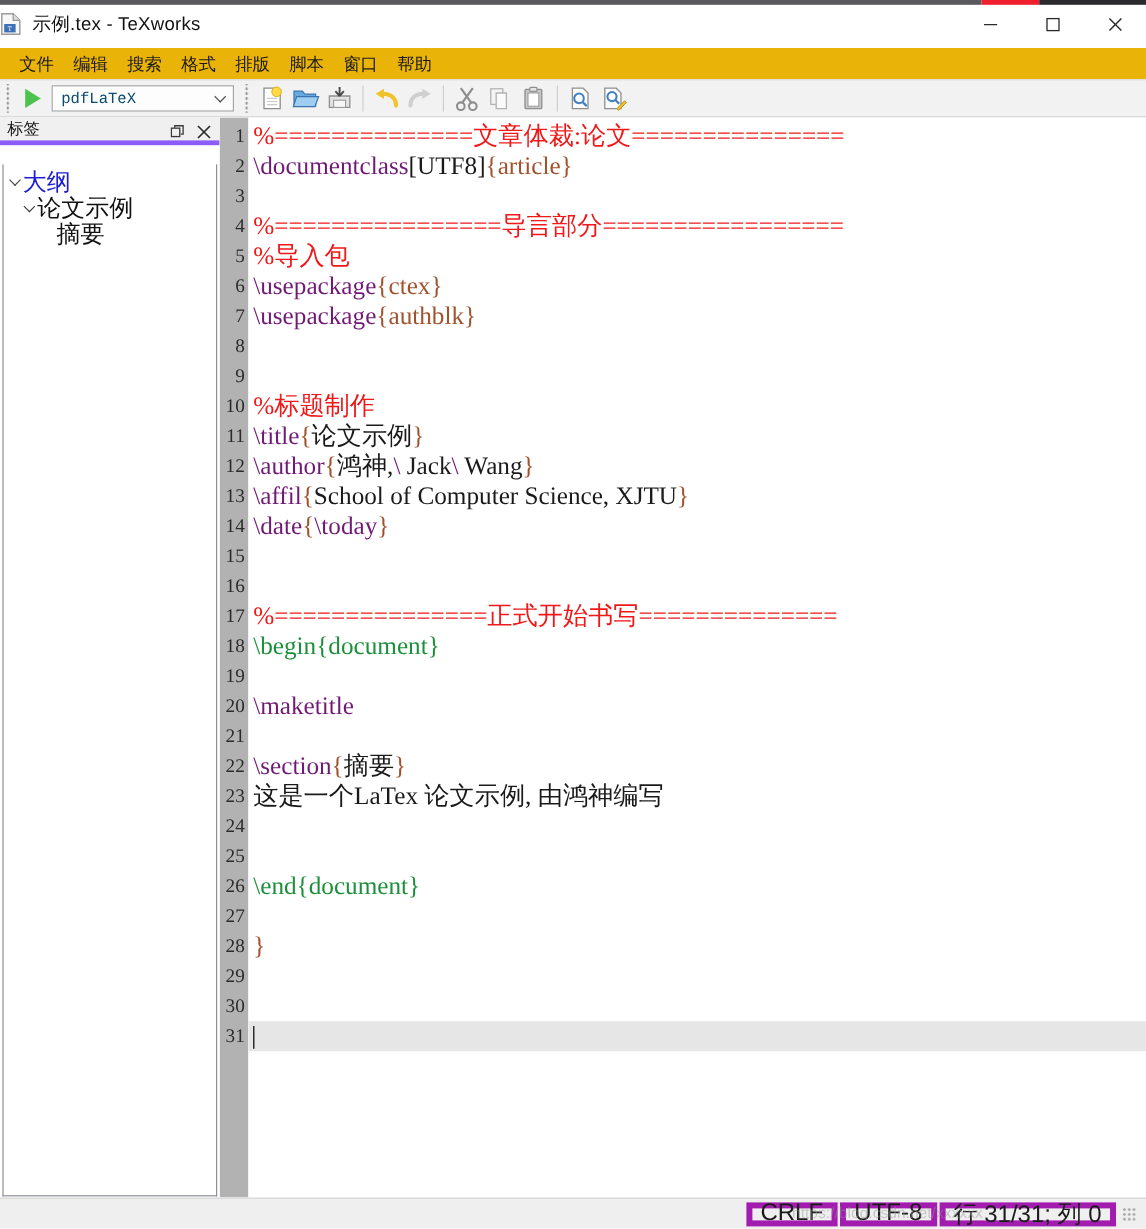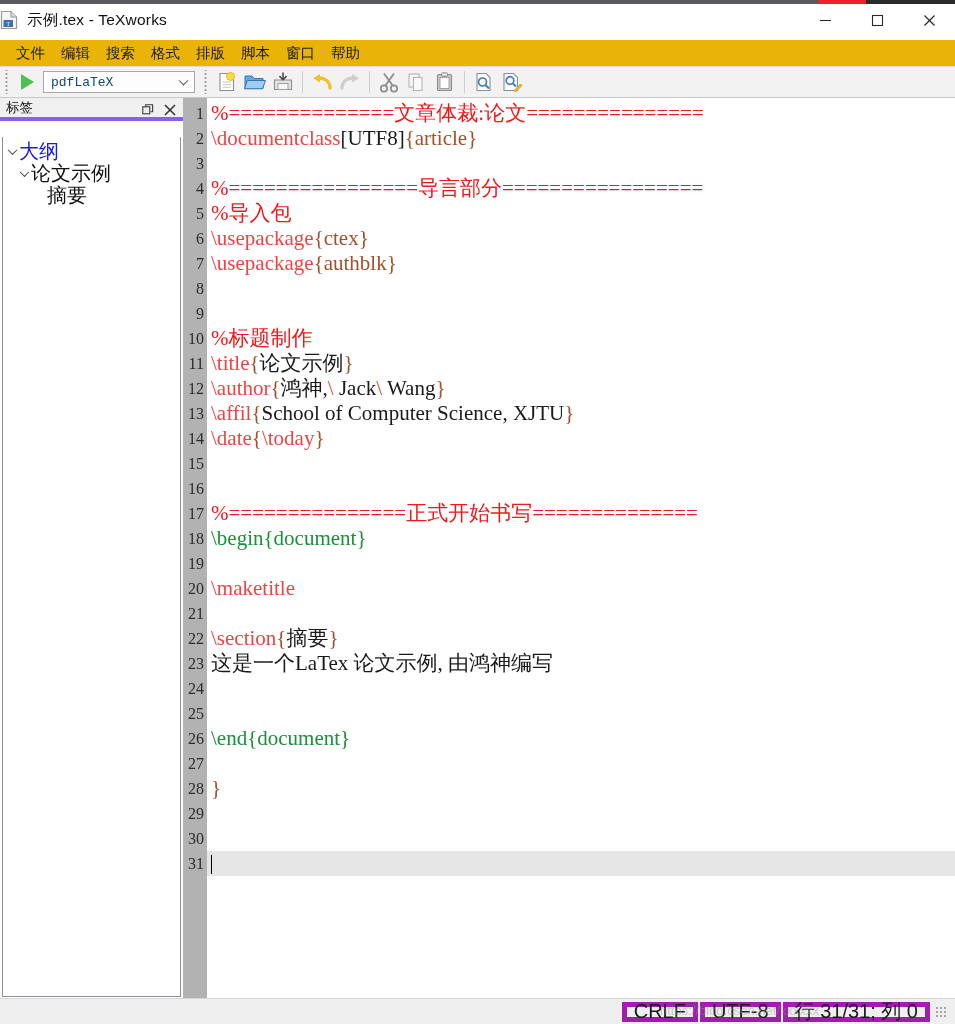--- a/index.html
+++ b/index.html
@@ -194,21 +194,21 @@
     font-size: 21px;
     padding: 3px 0 17px 0;
     white-space: pre;
     overflow: hidden;
     position: relative;
     min-width: 0;
   }
   .code .line { height: 25px; line-height: 25px; padding-left: 4px; }
   .code .line.cur { background: #e6e6e6; }
   .cm { color: #f01818; }
-  .kw { color: #ef4444; }
+  .kw { color: #701a75; }
   .br { color: #a0522d; }
   .env { color: #1b8f3a; }
   .tx { color: #1a1a1a; }
   .caret {
     display: inline-block;
     width: 1px; height: 19px;
     background: #000;
     vertical-align: -4px;
   }
 

